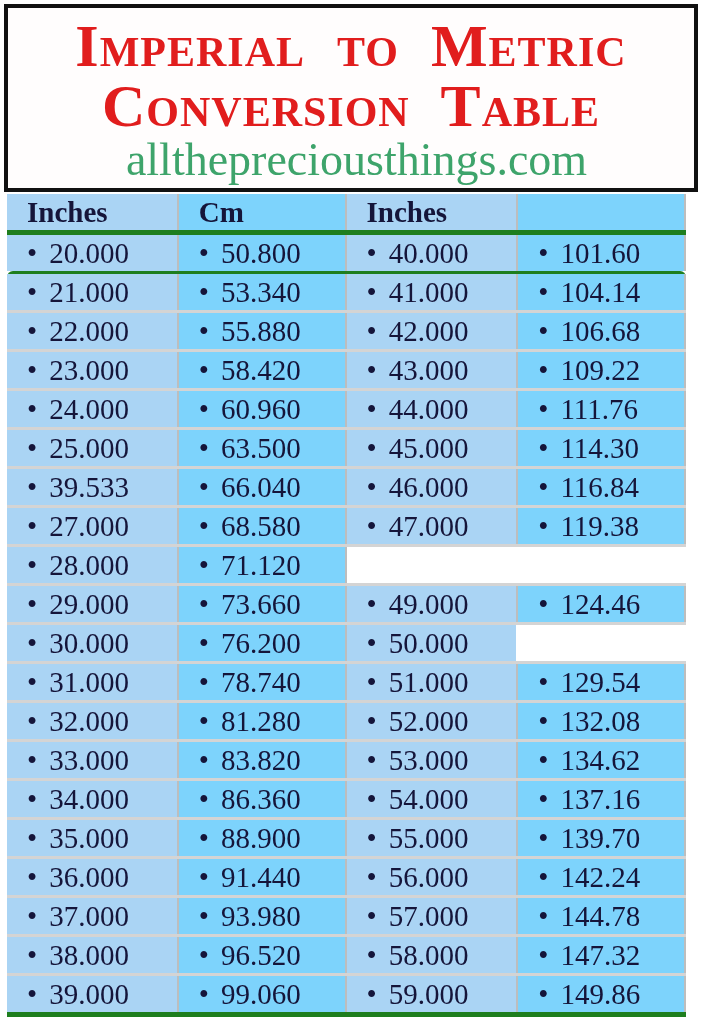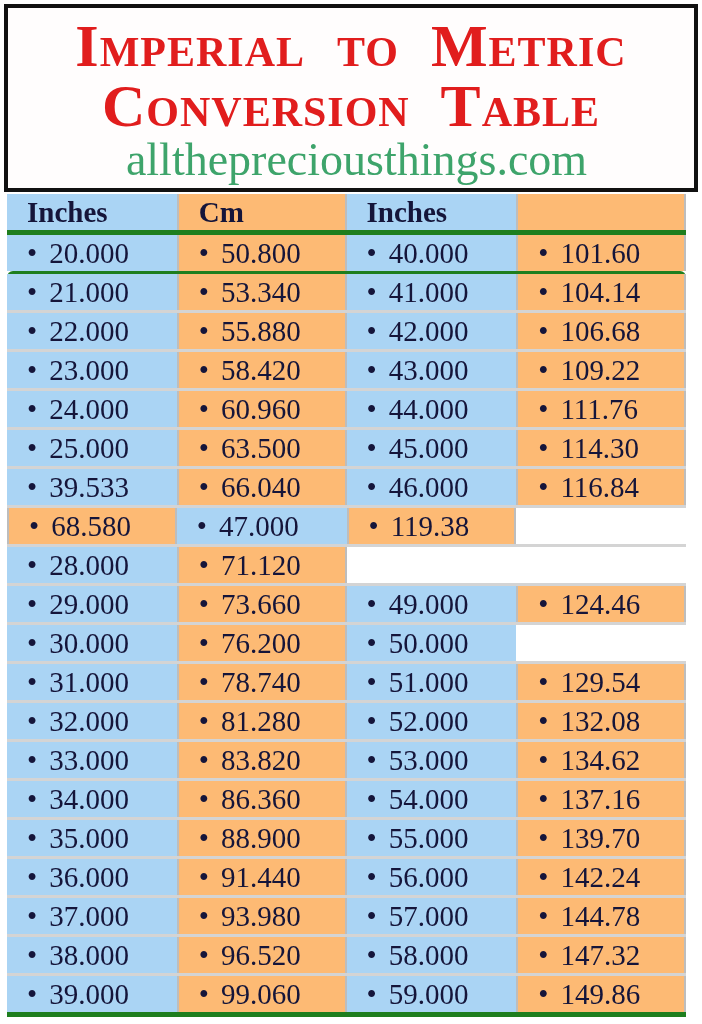--- a/index.html
+++ b/index.html
@@ -57,21 +57,21 @@
     width:25%;
     padding:3px 0 3px 20px;
     font-size:29px;
     line-height:30px;
     color:var(--text);
     white-space:nowrap;
     overflow:hidden;
   }
   .cell.blue{background:var(--table-blue);}
   .cell.white{
-    background:#fdba74;
+    background:#7dd3fc;
     border-left:2px solid var(--cell-border);
     border-right:2px solid var(--cell-border);
   }
   .bullet{
     display:inline-block;
     margin-right:12px;
     font-size:29px;
   }
 </style>
 </head>
@@ -127,20 +127,21 @@
         <div class="cell blue"><span class="bullet">•</span><span>45.000</span></div>
         <div class="cell white"><span class="bullet">•</span><span>114.30</span></div>
       </div>
       <div class="row data-row">
         <div class="cell blue"><span class="bullet">•</span><span>39.533</span></div>
         <div class="cell white"><span class="bullet">•</span><span>66.040</span></div>
         <div class="cell blue"><span class="bullet">•</span><span>46.000</span></div>
         <div class="cell white"><span class="bullet">•</span><span>116.84</span></div>
       </div>
       <div class="row data-row">
+        <div class="cell blue"><span class="bullet">•</span><span>27.000</span></div>
         <div class="cell white"><span class="bullet">•</span><span>68.580</span></div>
         <div class="cell blue"><span class="bullet">•</span><span>47.000</span></div>
         <div class="cell white"><span class="bullet">•</span><span>119.38</span></div>
       </div>
       <div class="row data-row">
         <div class="cell blue"><span class="bullet">•</span><span>28.000</span></div>
         <div class="cell white"><span class="bullet">•</span><span>71.120</span></div>
       </div>
       <div class="row data-row">
         <div class="cell blue"><span class="bullet">•</span><span>29.000</span></div>

